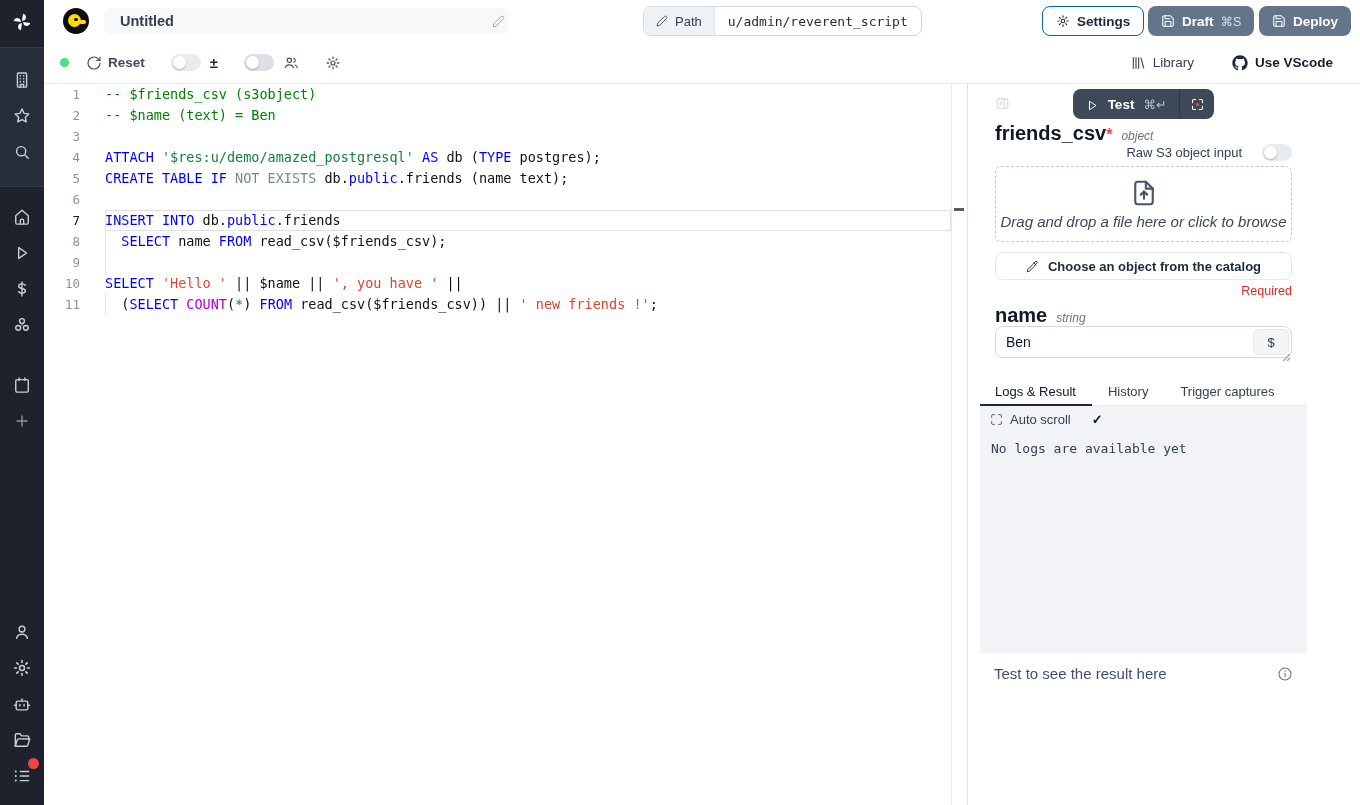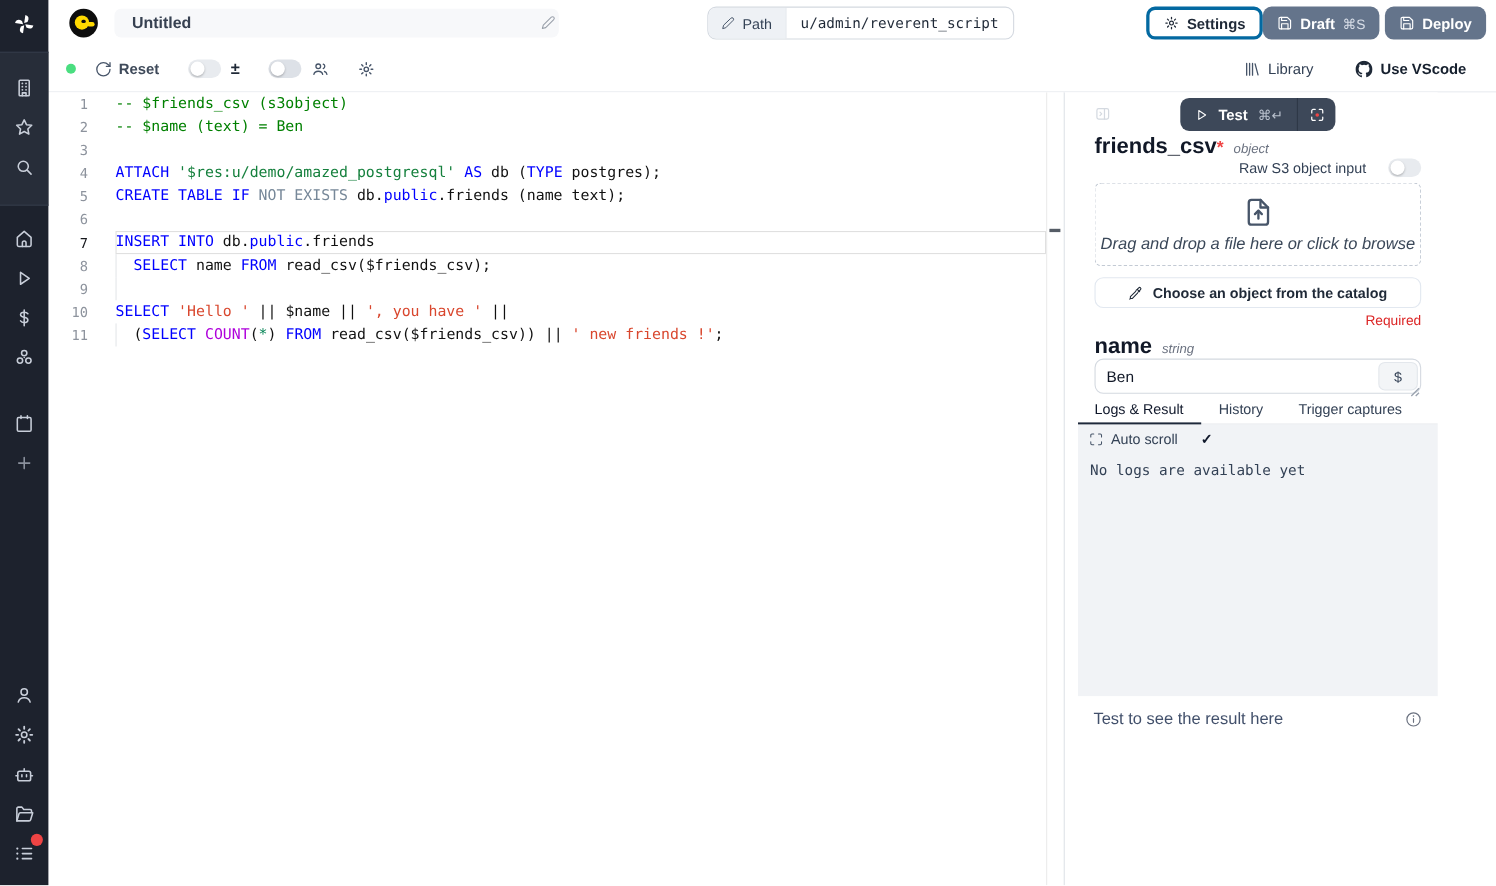--- a/index.html
+++ b/index.html
@@ -19,21 +19,21 @@
   .duck { position:absolute; left:19px; top:8px; width:26px; height:26px; border-radius:50%; background:#0d0d0d; cursor:pointer; }
   .duck .body { position:absolute; left:5px; top:6px; width:13px; height:13px; border-radius:50%; background:#ffd900; }
   .duck .eye { position:absolute; left:11px; top:9.5px; width:3.5px; height:3.5px; border-radius:50%; background:#0d0d0d; }
   .duck .beak { position:absolute; left:16px; top:12px; width:6.5px; height:3.5px; border-radius:2px; background:#ffd900; }
   .title-input { position:absolute; left:60px; top:8px; width:404px; height:26px; background:#f7f8fa; border:none; border-radius:6px; padding:0 30px 0 16px; font-family:"Liberation Sans",sans-serif; font-size:14.5px; font-weight:700; color:#374151; }
   .title-pencil { position:absolute; left:448px; top:14px; width:13px; height:13px; color:#9aa1ab; cursor:pointer; }
   .pathgrp { position:absolute; left:599px; top:6px; height:30px; display:flex; align-items:stretch; border:1px solid #d4d9e0; border-radius:8px; overflow:hidden; background:#fff; cursor:pointer; }
   .path-left { display:flex; align-items:center; gap:7px; background:#eef1f5; padding:0 12px; font-size:13px; font-weight:500; color:#334155; }
   .path-right { display:flex; align-items:center; padding:0 13px; font-family:"DejaVu Sans Mono",monospace; font-size:13px; color:#1f2937; border-left:1px solid #e2e6ec; }
   .hbtn { position:absolute; top:6px; height:30px; display:flex; align-items:center; gap:7px; padding:0 13px; border-radius:8px; font-size:13.5px; font-weight:700; cursor:pointer; }
-  .hbtn.light { border:3px solid #0369a1; background:#fff; color:#1f2937; }
+  .hbtn.light { border:1px solid #0369a1; background:#fff; color:#1f2937; }
   .hbtn.slate { background:#64748b; color:#fff; border:none; }
   .hbtn .kbd { font-weight:400; font-size:12.5px; color:#d8dee8; }
   .icon-s { width:14px; height:14px; flex:none; }
   .icon-s svg, .title-pencil svg { width:100%; height:100%; stroke:currentColor; fill:none; stroke-width:1.8; stroke-linecap:round; stroke-linejoin:round; }
 
   
   .toolbar { position:absolute; left:44px; top:42px; width:1316px; height:42px; display:flex; align-items:center; padding:0 27px 0 16px; border-bottom:1px solid #e9ebef; background:#fff; }
   .status-dot { width:9px; height:9px; border-radius:50%; background:#4ade80; margin-right:17px; }
   .tbtn { display:flex; align-items:center; gap:6px; color:#3f4a5a; font-size:13.5px; font-weight:700; cursor:pointer; }
   .ticon { width:16px; height:16px; color:#475569; }
@@ -81,21 +81,21 @@
   .dz-label { font-size:15px; color:#3b4859;font-style:italic; }
   .catalog-btn { margin-top:10px; height:28px; border:1px solid #e2e8f0; border-radius:8px; background:#fff; display:flex; align-items:center; justify-content:center; gap:9px; font-size:13px; font-weight:700; color:#1f2937; cursor:pointer; }
   .catalog-btn .icon-s { width:13px; height:13px; color:#1f2937; }
   .required { margin-top:4px; height:14px; text-align:right; font-size:12.5px; color:#dc2626; }
   .name-head { margin-top:6px; height:18px; }
   .strinput-wrap { position:relative; margin-top:4px; height:32px; }
   .strinput { width:100%; height:32px; border:1px solid #d4d9e0; border-radius:8px; padding:0 46px 0 10px; font-family:"Liberation Sans",sans-serif; font-size:14px; color:#111827; }
   .dollar-btn { position:absolute; right:3px; top:3px; width:36px; height:26px; background:#f3f5f7; border:1px solid #e3e7ec; border-radius:6px; display:flex; align-items:center; justify-content:center; font-size:13px; color:#334155; cursor:pointer; }
   .resize-h { position:absolute; right:1px; bottom:1px; width:9px; height:9px; color:#9aa3af; cursor:nwse-resize; }
   .resize-h svg { width:100%; height:100%; stroke:currentColor; stroke-width:1.2; }
-  .tabs { display:flex; border-bottom:1px solid #e5e7eb; }
+  .tabs { display:flex; margin-top:20px; border-bottom:1px solid #e5e7eb; }
   .tab { padding:6px 16px 5px; font-size:13px; color:#334155; border-bottom:2px solid transparent; margin-bottom:-1px; cursor:pointer; }
   .tab:first-child { padding-left:15px; }
   .tab.active { border-bottom-color:#1e293b; color:#0f172a; }
   .logs { height:247px; background:#f1f3f6; padding:6px 10px; }
   .autoscroll { display:flex; align-items:center; justify-content:flex-start; gap:7px; font-size:13px; color:#334155; cursor:pointer; }
   .autoscroll .ticon { width:13px; height:13px; }
   .autoscroll .chk { font-weight:700; color:#0f172a; margin-left:14px; }
   .logs-empty { margin:14px 0 0 1px; font-family:"DejaVu Sans Mono",monospace; font-size:13px; color:#334155; }
   .result { flex:1; display:flex; align-items:flex-start; padding:12px 14px 0 14px; background:#fff; }
   .result-ph { flex:1; font-size:15px; color:#42506b; }

